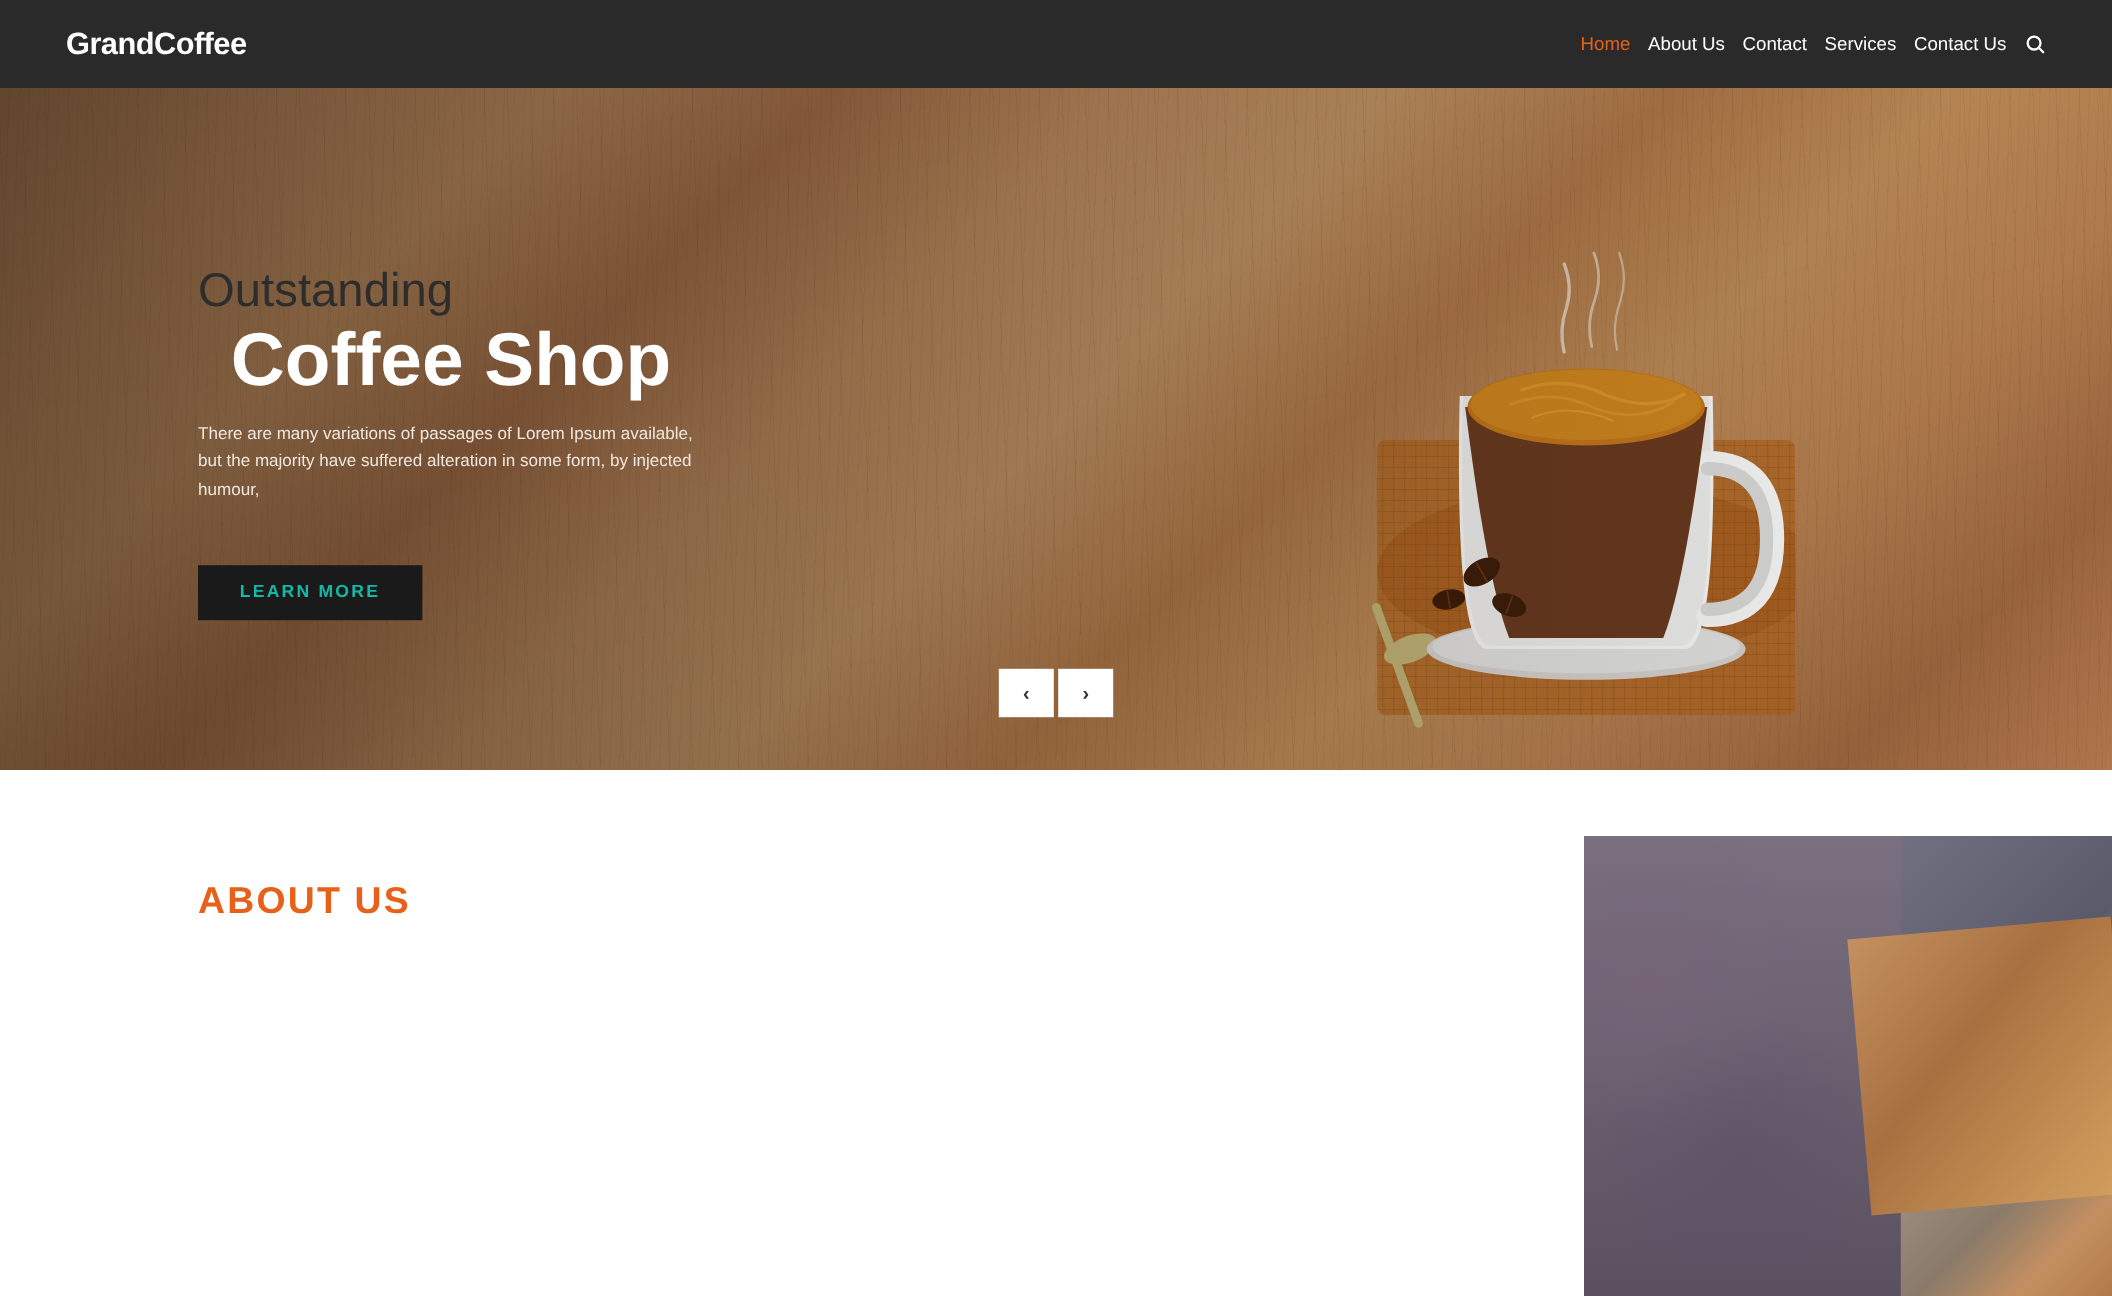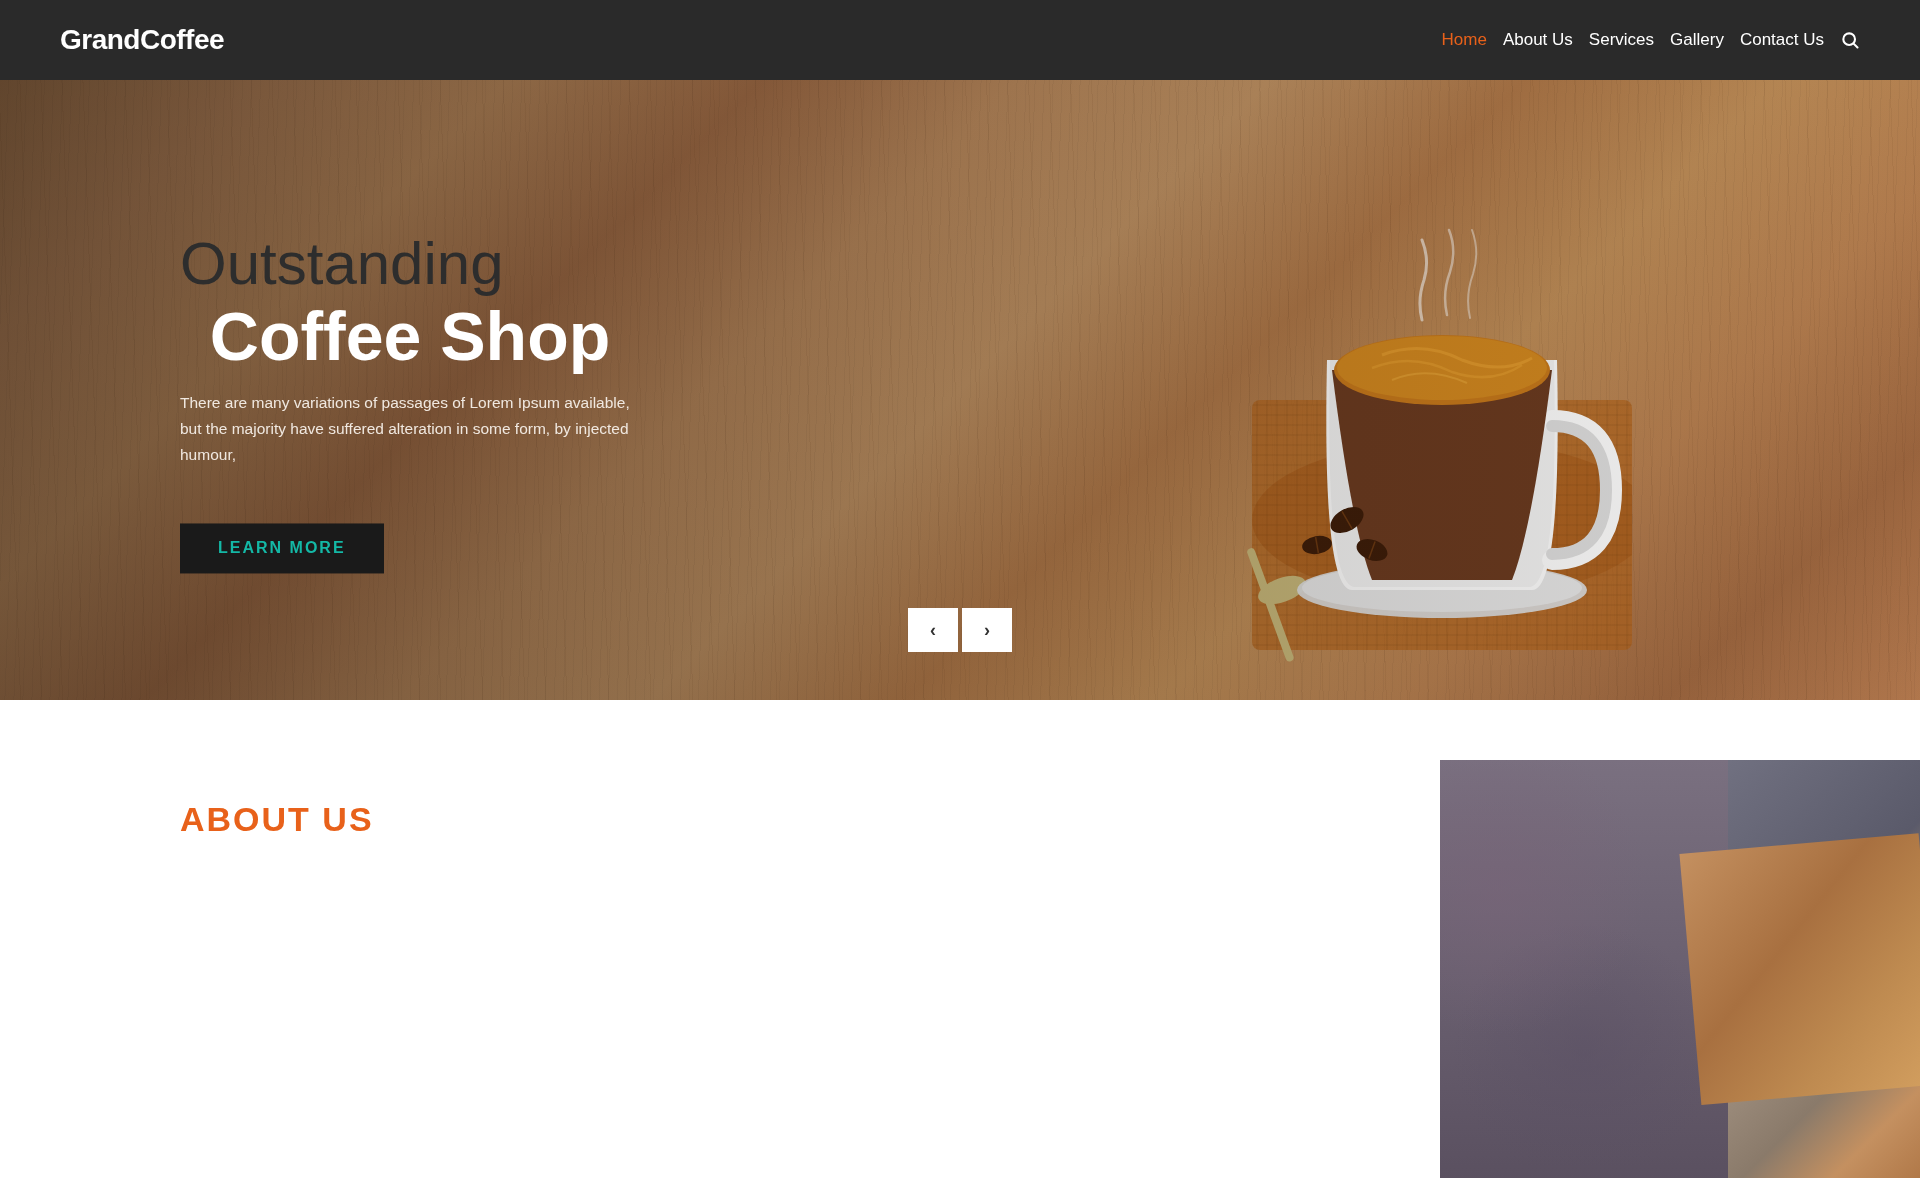--- a/index.html
+++ b/index.html
@@ -127,21 +127,21 @@
     }
     .hero-content {
       position: absolute;
       left: 180px;
       top: 50%;
       transform: translateY(-50%);
       z-index: 10;
       max-width: 560px;
     }
     .hero-subtitle {
-      font-size: 60px;
+      font-size: 43px;
       color: #2d2d2d;
       font-weight: 400;
       margin-bottom: 4px;
       line-height: 1.1;
       margin-top: 25px;
     }
     .hero-title {
       font-size: 68px;
       color: #fff;
       font-weight: 900;
@@ -275,24 +275,24 @@
 <nav class="navbar">
   <div class="navbar-logo">GrandCoffee</div>
   <ul class="navbar-nav">
     <li>
       <a href="#" class="active">Home</a>
     </li>
     <li>
       <a href="#">About Us</a>
     </li>
     <li>
+      <a href="#">Contact</a>
+    </li>
+    <li>
       <a href="#">Services</a>
-    </li>
-    <li>
-      <a href="#">Gallery</a>
     </li>
     <li>
       <a href="#">Contact Us</a>
     </li>
     <li>
       <button class="search-icon-btn">
         <svg width="20" height="20" viewBox="0 0 24 24" fill="none" stroke="white" stroke-width="2.5" stroke-linecap="round" stroke-linejoin="round">
           <circle cx="11" cy="11" r="7"></circle>
           <line x1="21" y1="21" x2="16.65" y2="16.65"></line>
         </svg>

